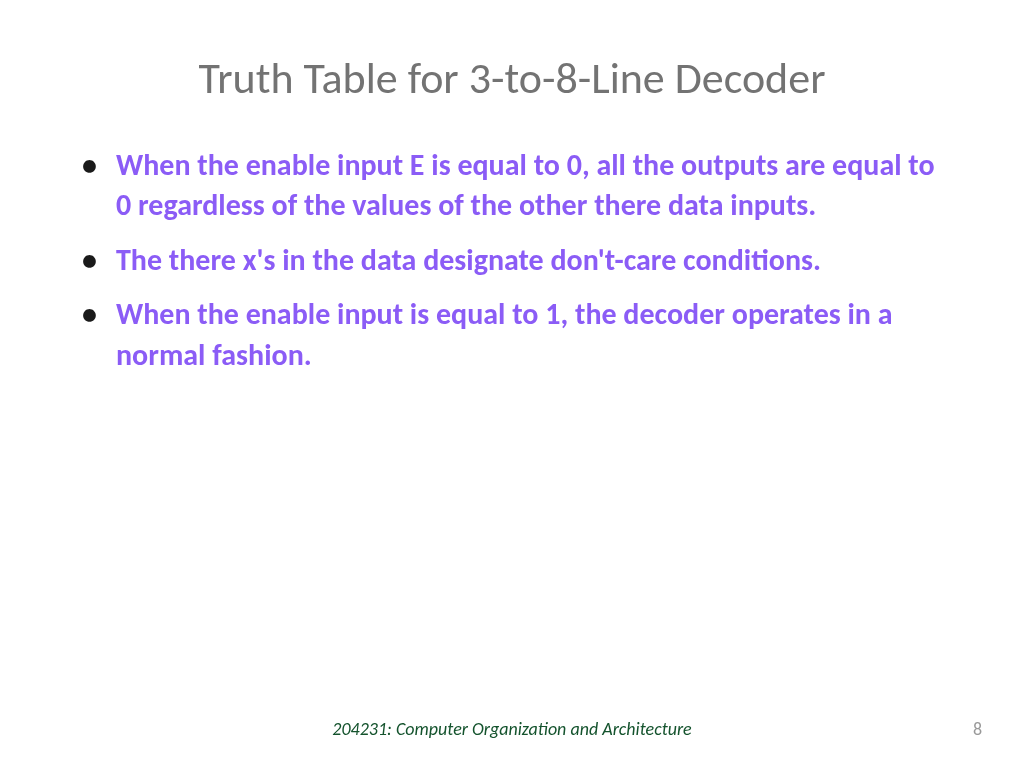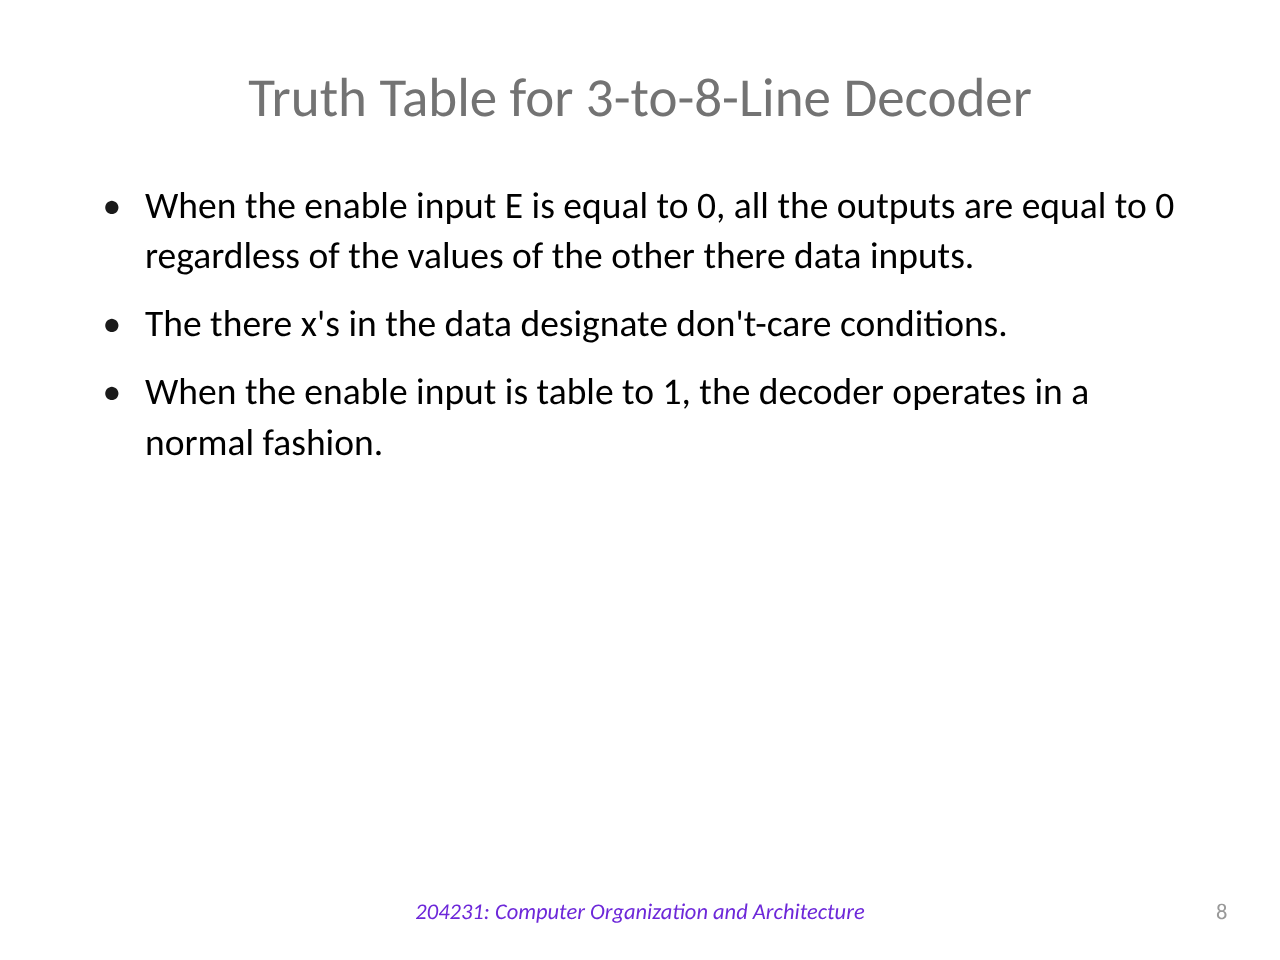--- a/index.html
+++ b/index.html
@@ -33,24 +33,24 @@
     .content {
       flex: 1;
     }
     .bullet-list {
       list-style: none;
       padding-left: 36px;
     }
     .bullet-item {
       position: relative;
       font-size: 30px;
-      color: #000000;
+      color: #8b5cf6;
       line-height: 1.35;
       margin-bottom: 14px;
-      font-weight: 400;
+      font-weight: 700;
     }
     .bullet-item::before {
       content: "•";
       position: absolute;
       left: -34px;
       top: 0;
       font-size: 30px;
       color: #1a1a1a;
     }
     .footer {
@@ -59,42 +59,42 @@
       left: 0;
       right: 0;
       width: 100%;
       display: flex;
       justify-content: center;
       align-items: center;
     }
     .footer-text {
       font-size: 18px;
       font-style: italic;
-      color: #6d28d9;
+      color: #14532d;
       text-align: center;
     }
     .page-number {
       position: absolute;
       bottom: 28px;
       right: 42px;
       font-size: 18px;
       color: #999999;
     }
   </style>
 </head>
 <body>
 
 <div class="slide">
   <h1 class="title">Truth Table for 3-to-8-Line Decoder</h1>
 
   <div class="content">
     <ul class="bullet-list">
       <li class="bullet-item">When the enable input E is equal to 0, all the outputs are equal to 0 regardless of the values of the other there data inputs.</li>
       <li class="bullet-item">The there x's in the data designate don't-care conditions.</li>
-      <li class="bullet-item">When the enable input is table to 1, the decoder operates in a normal fashion.</li>
+      <li class="bullet-item">When the enable input is equal to 1, the decoder operates in a normal fashion.</li>
     </ul>
   </div>
 
   <div class="footer">
     <span class="footer-text">204231: Computer Organization and Architecture</span>
   </div>
 
   <div class="page-number">8</div>
 </div>
 

